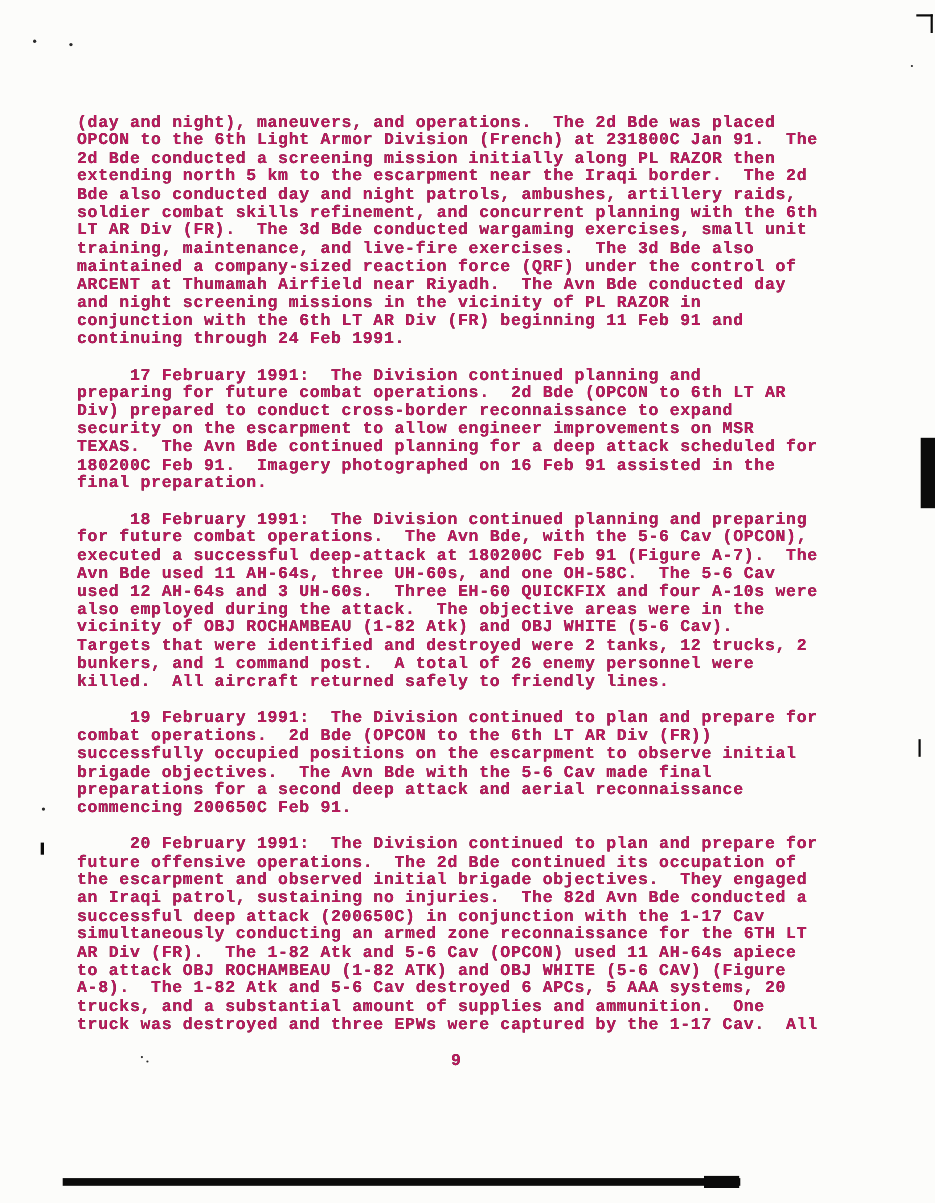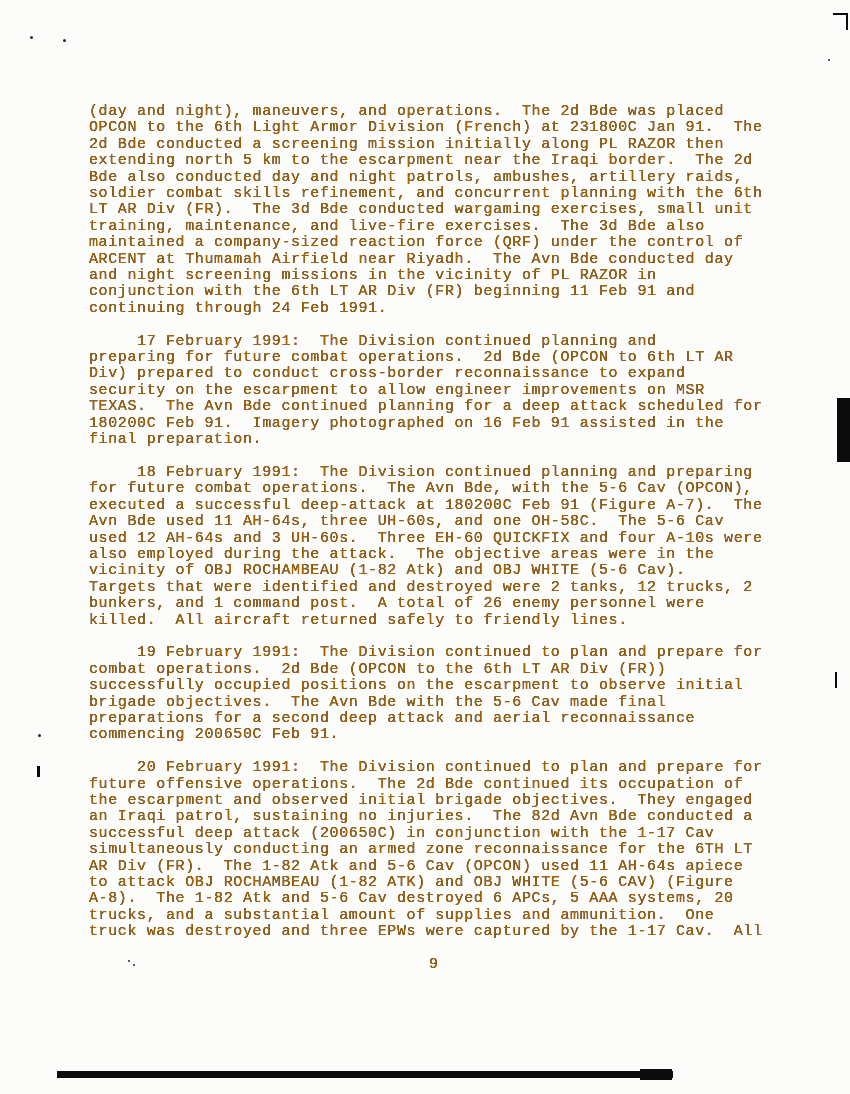--- a/index.html
+++ b/index.html
@@ -16,27 +16,26 @@
   }
   .scan-page {
     position: absolute;
     inset: 0;
   }
   .page-text {
     position: absolute;
     left: 70px;
     top: 104px;
     width: 700px;
-    color: #a16207;
-    font-weight: 400;
+    color: #be185d;
+    font-weight: 700;
     font-size: 15px;
     line-height: 16.4px;
     letter-spacing: 0.62px;
     text-shadow: 0 0 0.3px #161616;
-    margin-left: 19px;
   }
   .para {
     white-space: pre;
     margin: 0 0 16.4px 0;
   }
   .page-number {
     white-space: pre;
     padding-left: 340px;
     margin-top: 1px;
   }

